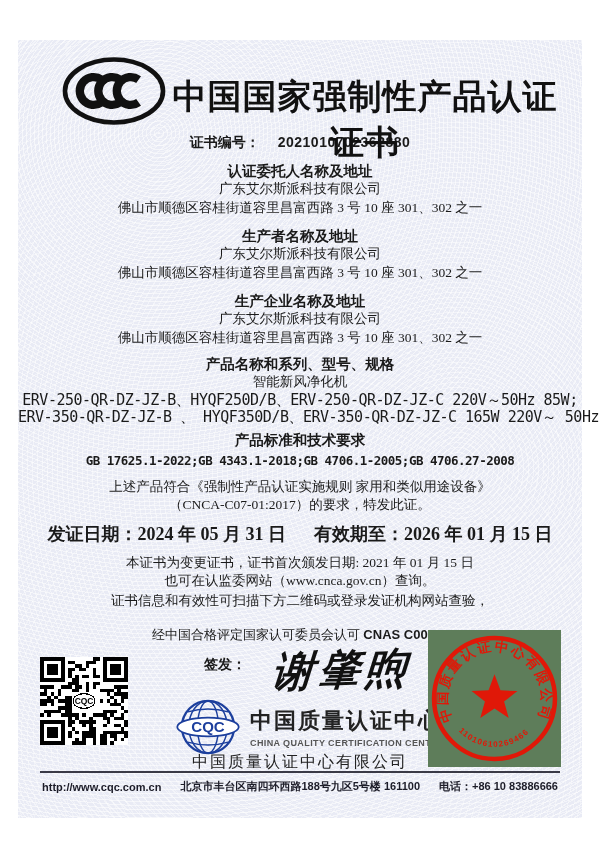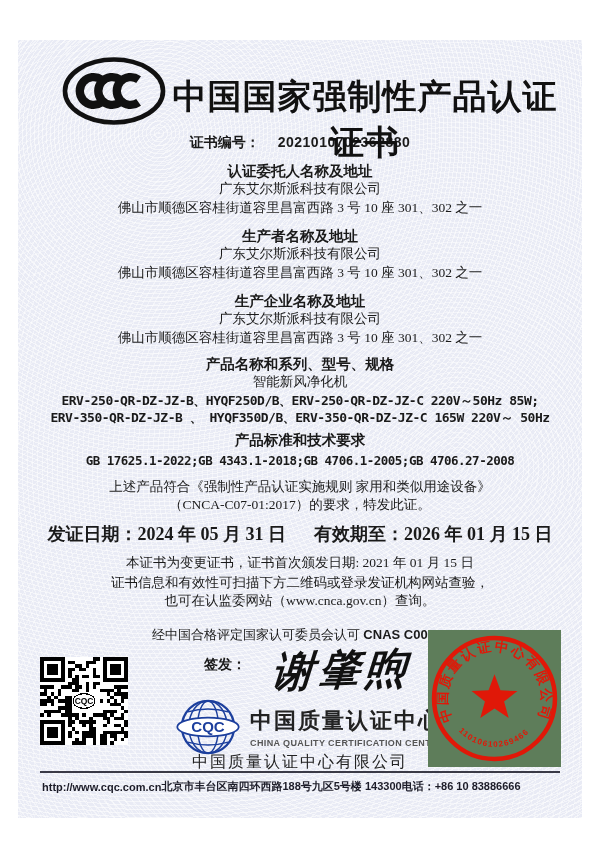--- a/index.html
+++ b/index.html
@@ -23,21 +23,21 @@
     text-align:center; font-size:34px; font-weight:bold; letter-spacing:1px;
     color:#111;
   }
 
   
   .flow { text-align:center; }
   .certno { font-size:14px; font-weight:bold; margin-top:2px; }
   .certno .num { font-family:"Liberation Sans", sans-serif; font-weight:bold; letter-spacing:.5px;margin-left:18px; }
   .sec-head { font-size:14.5px; font-weight:bold; margin-top:10px; line-height:18px; }
   .body-line { font-size:13.5px; line-height:18.5px; }
-  .mono-line { font-family:"DejaVu Sans Mono", monospace; font-size:13px; font-weight:bold; line-height:17.5px; letter-spacing:-0.5px; white-space:nowrap; }
+  .mono-line { font-family:"DejaVu Sans Mono", monospace; font-size:15px; font-weight:normal; line-height:17.5px; letter-spacing:-0.5px; white-space:nowrap; }
   .gb-line { font-family:"DejaVu Sans Mono", monospace; font-size:12.5px; font-weight:bold; margin-top:4px; letter-spacing:-0.5px; }
   .comp { font-size:13.5px; line-height:18px; }
   .dates { font-size:18px; font-weight:bold; margin-top:8px; }
   .dates .gap { display:inline-block; width:28px; }
   .note { font-size:13.5px; margin-top:8px; }
   .verify { font-size:13.5px; line-height:18px; margin-top:2px; } .mt10{margin-top:10px;}
 
   
   .accred { position:absolute; left:0; width:100%; top:586px; text-align:center; font-size:13px; }
   .accred .cnas { font-family:"Liberation Sans", sans-serif; font-weight:bold; }
@@ -60,21 +60,21 @@
 
   .cqc-company { position:absolute; left:0; width:100%; top:712px; text-align:center;
     font-size:16px; letter-spacing:2px; color:#222; }
 
   .seal-box { position:absolute; left:410px; top:590px; width:133px; height:137px; background:#5e7d5a; }
   .seal-box svg { width:100%; height:100%; display:block; }
 
   .divider { position:absolute; left:22px; right:22px; top:731px; height:2px; background:#3a3a46; }
   .footer-row {
     position:absolute; left:0; width:100%; top:739px; padding:0 24px;
-    display:flex; justify-content:flex-start; align-items:center;
+    display:flex; justify-content:space-between; align-items:center;
     font-family:"Liberation Sans", sans-serif; font-size:11px; font-weight:bold; color:#1c1c28;
   }
 </style>
 </head>
 <body>
 
 <div class="cert">
 
   <div class="hdr">
     <svg class="ccc-logo" viewBox="0 0 120 80">
@@ -112,22 +112,22 @@
     <div class="gb-line">GB 17625.1-2022;GB 4343.1-2018;GB 4706.1-2005;GB 4706.27-2008</div>
 
     <div class="comp mt10">上述产品符合《强制性产品认证实施规则 家用和类似用途设备》</div>
     <div class="comp">（CNCA-C07-01:2017）的要求，特发此证。</div>
 
     <div class="dates">
       <span>发证日期：</span><span>2024 年 05 月 31 日</span><span class="gap"></span><span>有效期至：</span><span>2026 年 01 月 15 日</span>
     </div>
 
     <div class="note">本证书为变更证书，证书首次颁发日期: 2021 年 01 月 15 日</div>
+    <div class="verify" style="margin-top:0">也可在认监委网站（www.cnca.gov.cn）查询。</div>
     <div class="verify">证书信息和有效性可扫描下方二维码或登录发证机构网站查验，</div>
-    <div class="verify" style="margin-top:0">也可在认监委网站（www.cnca.gov.cn）查询。</div>
   </div>
 
   <div class="accred">
     <span>经中国合格评定国家认可委员会认可</span>
     <span class="cnas">CNAS C001-P</span>
   </div>
 
   <div class="qr">
     <svg viewBox="0 0 25 25" shape-rendering="crispEdges">
       <rect x="0" y="0" width="25" height="25" fill="#fff"></rect>
@@ -369,17 +369,17 @@
       </text>
       <text font-size="8" font-weight="bold" fill="#e01808" style="letter-spacing:1.2px" font-family="Liberation Sans, sans-serif">
         <textPath href="#sealBottom" startOffset="10">11010610269466</textPath>
       </text>
     </svg>
   </div>
 
   <div class="divider"></div>
   <div class="footer-row">
     <span>http://www.cqc.com.cn</span>
-    <span>北京市丰台区南四环西路188号九区5号楼 143300</span>
+    <span>北京市丰台区南四环西路188号九区5号楼 161100</span>
     <span>电话：+86 10 83886666</span>
   </div>
 
 </div>
 
 </body></html>

